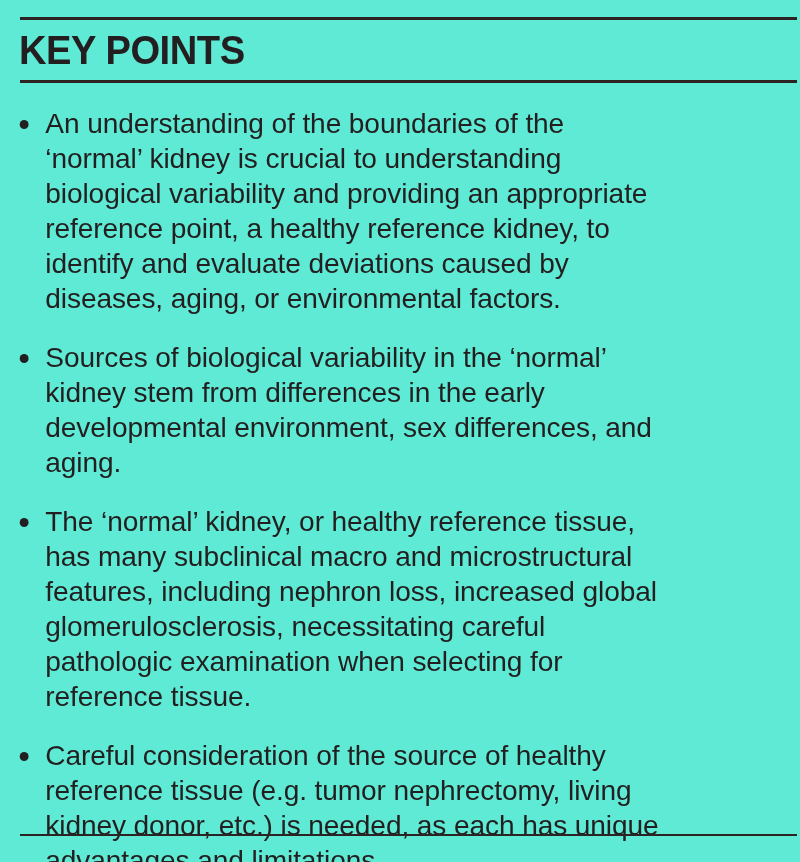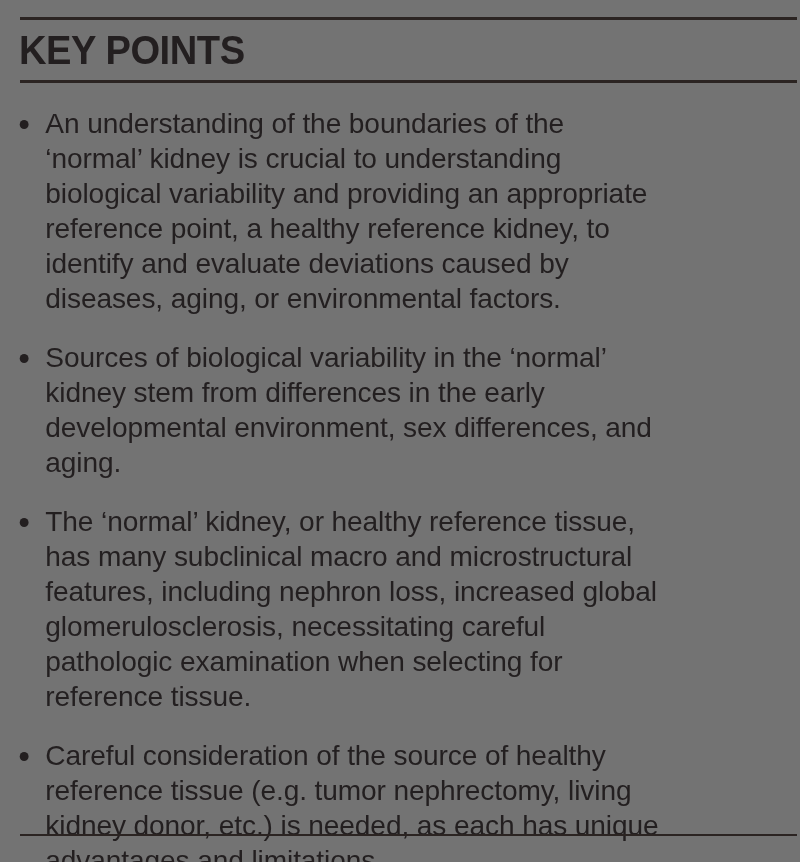--- a/index.html
+++ b/index.html
@@ -11,21 +11,21 @@
     height: 862px;
     background: #f6e5dd;
     font-family: "Liberation Sans", sans-serif;
     color: #231f20;
     overflow: hidden;
   }
   .panel {
     position: relative;
     width: 800px;
     height: 862px;
-    background: #737373;
+    background: #5eead4;
     box-sizing: border-box;
   }
   .rule {
     position: absolute;
     left: 20px;
     width: 777px;
     background: #2b2422;
   }
   .rule-top    { top: 17px;  height: 3px; }
   .rule-under  { top: 80px;  height: 3px; }

